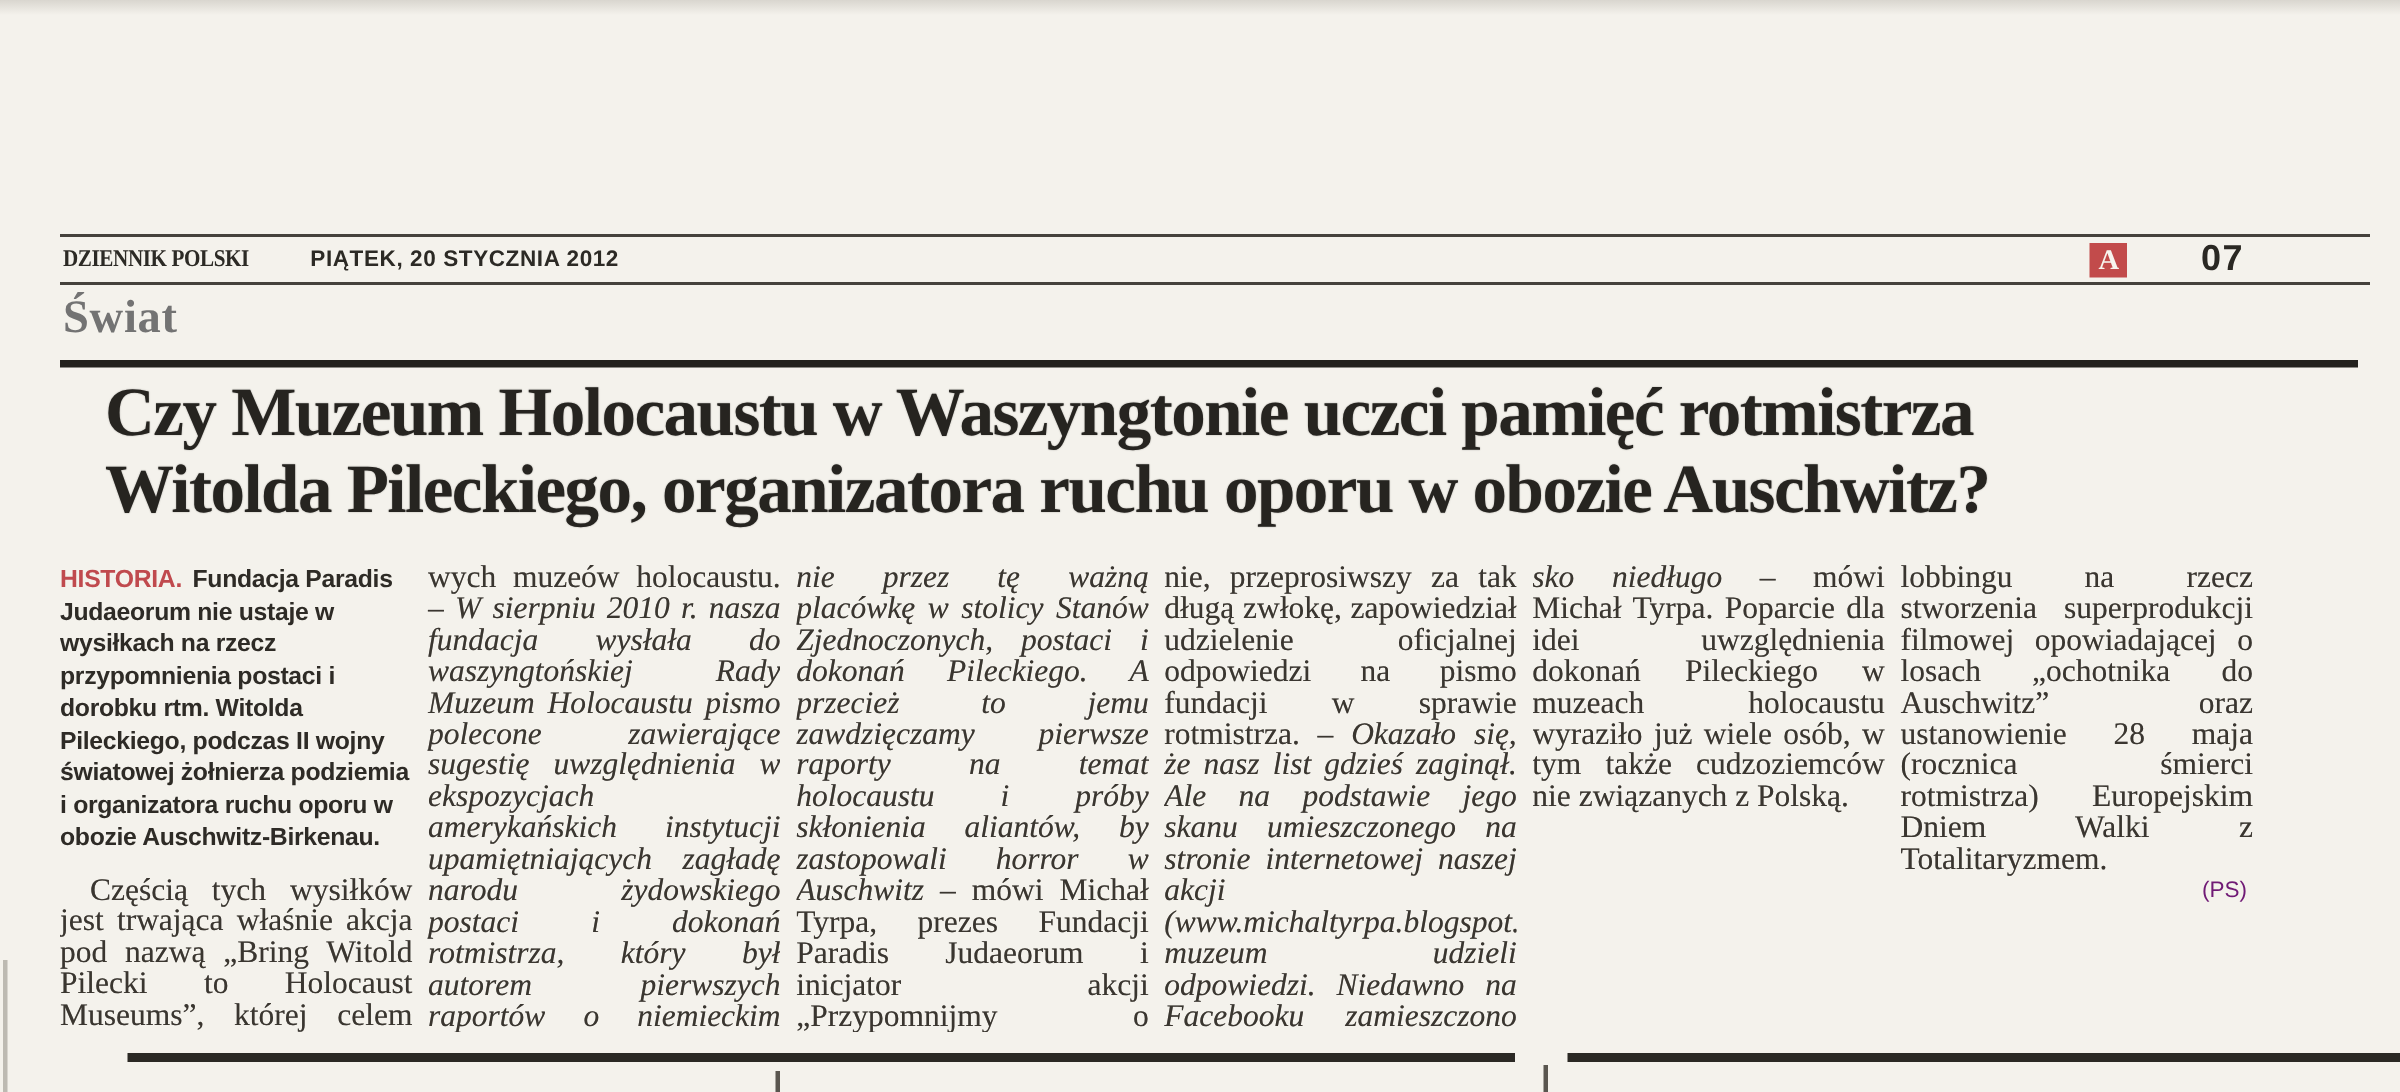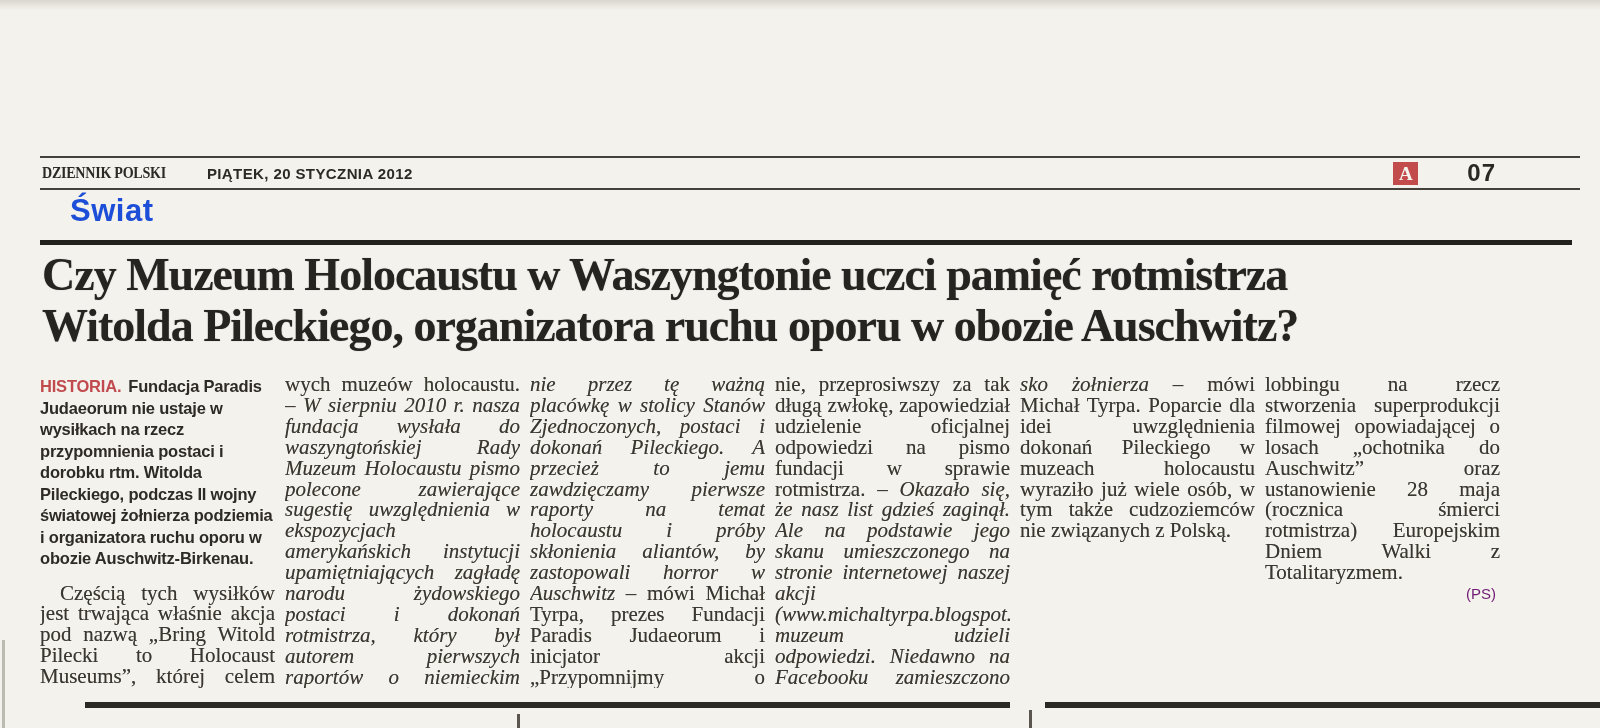--- a/index.html
+++ b/index.html
@@ -20,21 +20,21 @@
     position: absolute; left: 2px; top: 640px; width: 3px; height: 88px;
     background: #8f8c84; opacity: .55;
   }
   
   .masthead {
     position: absolute; left: 40px; right: 20px; top: 156px; height: 34px;
     border-top: 2px solid #45423c; border-bottom: 2px solid #45423c;
     display: flex; align-items: center; justify-content: space-between;
     padding: 0 84px 0 2px; box-sizing: border-box;
   }
-  .masthead-left { display: flex; align-items: center; }
+  .masthead-left { display: flex; align-items: flex-start; }
   .brand {
     font-family: "Liberation Serif", serif; font-weight: bold;
     font-size: 16px; letter-spacing: -0.3px; color: #2c2a25;
     display: inline-block; transform: scaleX(0.88); transform-origin: left center;
     white-space: nowrap;
   }
   .dateline {
     font-family: "Liberation Sans", sans-serif; font-weight: bold;
     font-size: 15px; color: #2c2a25; margin-left: 24px; letter-spacing: 0.4px;
     white-space: nowrap;
@@ -45,40 +45,40 @@
     width: 25px; height: 23px; line-height: 23px; text-align: center;
     font-family: "Liberation Serif", serif; font-weight: bold; font-size: 19px;
   }
   .pagenum {
     font-family: "Liberation Sans", sans-serif; font-weight: bold;
     font-size: 24px; color: #2a2823; letter-spacing: 1px; margin-left: 40px;
   }
   
   .section-label {
     position: absolute; left: 42px; top: 193px;
-    font-family: Liberation Sans, sans-serif; font-weight: bold;
-    font-size: 31px; color: #1d4ed8; letter-spacing: 0.5px; margin-left: 28px;
+    font-family: Liberation Serif, serif; font-weight: bold;
+    font-size: 31px; color: #737373; letter-spacing: 0.5px;
   }
   .thick-rule {
     position: absolute; left: 40px; top: 240px; width: 1532px; height: 5px;
     background: #23211d;
   }
   
   .headline {
     position: absolute; left: 42px; top: 249px; width: 1520px; margin: 0;
     font-family: "Liberation Serif", serif; font-weight: bold;
     font-size: 46px; line-height: 51px; letter-spacing: -1px;
     color: #262420; text-shadow: 0 0 1px rgba(38,36,32,.45);
     white-space: nowrap;
   }
-  .headline span { display: block; }
+  .headline span { display: block; margin-left: 28px; }
   
   .body {
     position: absolute; left: 40px; top: 374px; width: 1462px; height: 314px;
-    display: flex; gap: 10px; overflow: hidden;
+    display: flex; gap: 10px; overflow: hidden; justify-content: space-between;
   }
   .col { width: 235px; min-width: 235px; overflow: hidden; }
   .lead {
     margin: 2px 0 13px 0;
     font-family: "Liberation Sans", sans-serif; font-weight: bold;
     font-size: 16.5px; line-height: 21.5px; letter-spacing: -0.2px;
     color: #2e2b26; text-align: left;
   }
   .kicker { color: #c04a4e; margin-right: 7px; }
   .bp {
@@ -151,21 +151,21 @@
     </div>
 
     <div class="col">
       <p class="bp">
         <span>nie, przeprosiwszy za tak długą zwłokę, zapowiedział udzielenie oficjalnej odpowiedzi na pismo fundacji w sprawie rotmistrza. </span><span class="it">– Okazało się, że nasz list gdzieś zaginął. Ale na podstawie jego skanu umieszczonego na stronie internetowej naszej akcji (www.michaltyrpa.blogspot.com) muzeum udzieli odpowiedzi. Niedawno na Facebooku zamieszczono informację, że prace nad odpowiedzią właśnie trwają. Mam więc nadzieję, że już niedługo poznamy stanowi-</span>
       </p>
     </div>
 
     <div class="col">
       <p class="bp">
-        <span class="it">sko żołnierza</span><span> – mówi Michał Tyrpa. Poparcie dla idei uwzględnienia dokonań Pileckiego w muzeach holocaustu wyraziło już wiele osób, w tym także cudzoziemców nie związanych z Polską.</span>
+        <span class="it">sko niedługo</span><span> – mówi Michał Tyrpa. Poparcie dla idei uwzględnienia dokonań Pileckiego w muzeach holocaustu wyraziło już wiele osób, w tym także cudzoziemców nie związanych z Polską.</span>
       </p>
     </div>
 
     <div class="col">
       <p class="bp">lobbingu na rzecz stworzenia superprodukcji filmowej opowiadającej o losach „ochotnika do Auschwitz” oraz ustanowienie 28 maja (rocznica śmierci rotmistrza) Europejskim Dniem Walki z Totalitaryzmem.</p>
       <p class="sig">(PS)</p>
     </div>
 
   </div>
 

